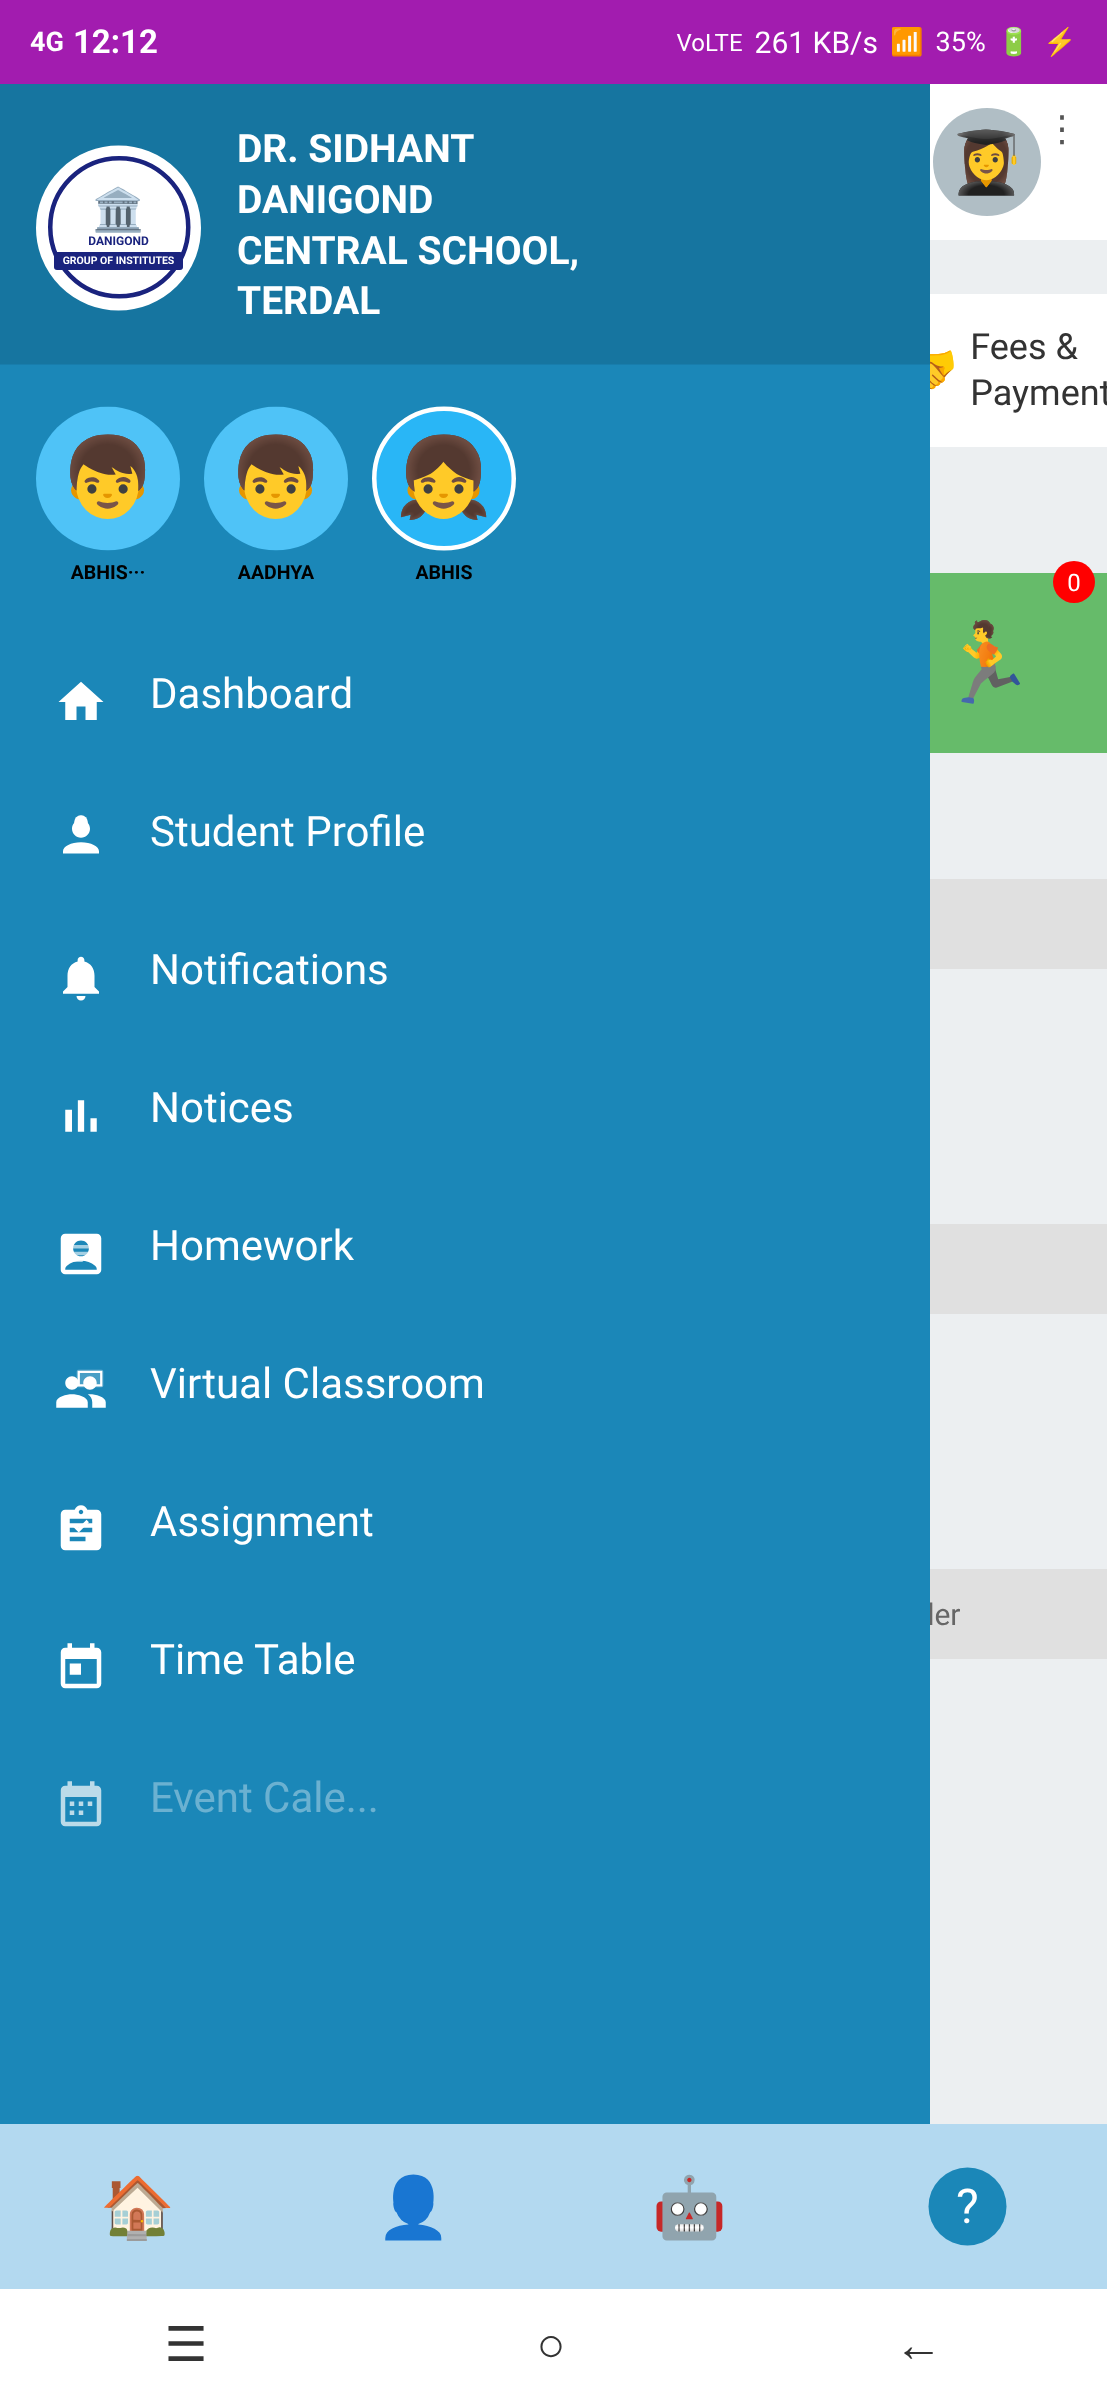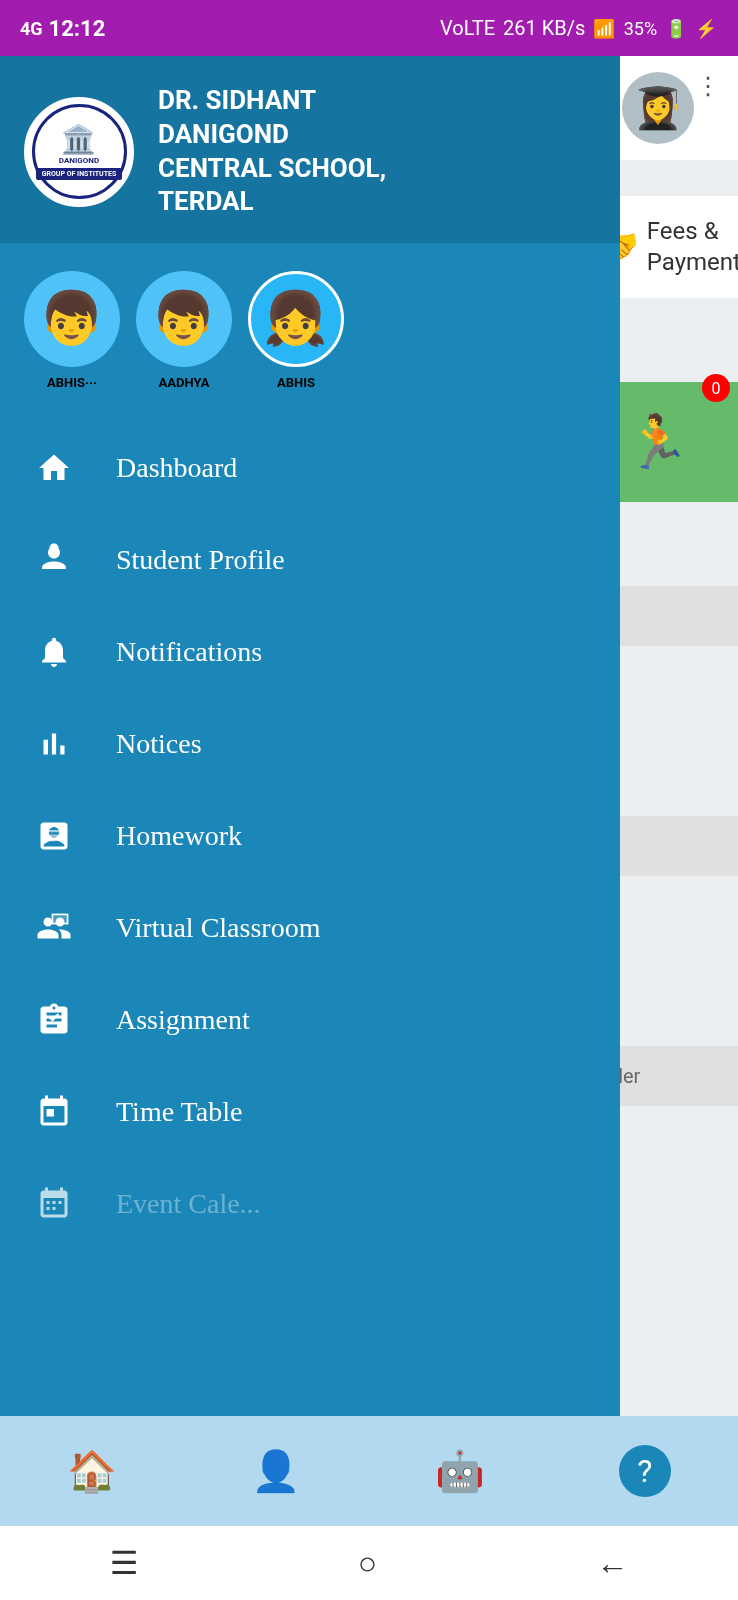--- a/index.html
+++ b/index.html
@@ -236,26 +236,25 @@
       font-weight: bold;
     }
 
     
     .nav-items {
       flex: 1;
       padding: 8px 0;
     }
     .nav-item {
       display: flex;
-      align-items: center;
-      gap: 40px;
+      align-items: flex-start;
+      gap: 24px;
       padding: 24px 32px;
       cursor: pointer;
       transition: background 0.2s;
-      font-family: Liberation Serif, serif;
     }
     .nav-icon {
       width: 44px;
       height: 44px;
       display: flex;
       align-items: center;
       justify-content: center;
       flex-shrink: 0;
     }
     .nav-icon svg {
@@ -322,21 +321,21 @@
   </style>
 </head>
 <body>
 
 <div class="status-bar">
   <div class="status-left">
     <span class="signal-icon">4G</span>
     <span>12:12</span>
   </div>
   <div class="status-right">
-    <span style="font-size:20px;">VoLTE</span>
+    <span style="font-size:16px;">VoLTE</span>
     <span style="font-size:20px;">261 KB/s</span>
     <span>📶</span>
     <span>35%</span>
     <span>🔋</span>
     <span style="color:#ffd600;">⚡</span>
   </div>
 </div>
 
 <div class="bg-content">
 

